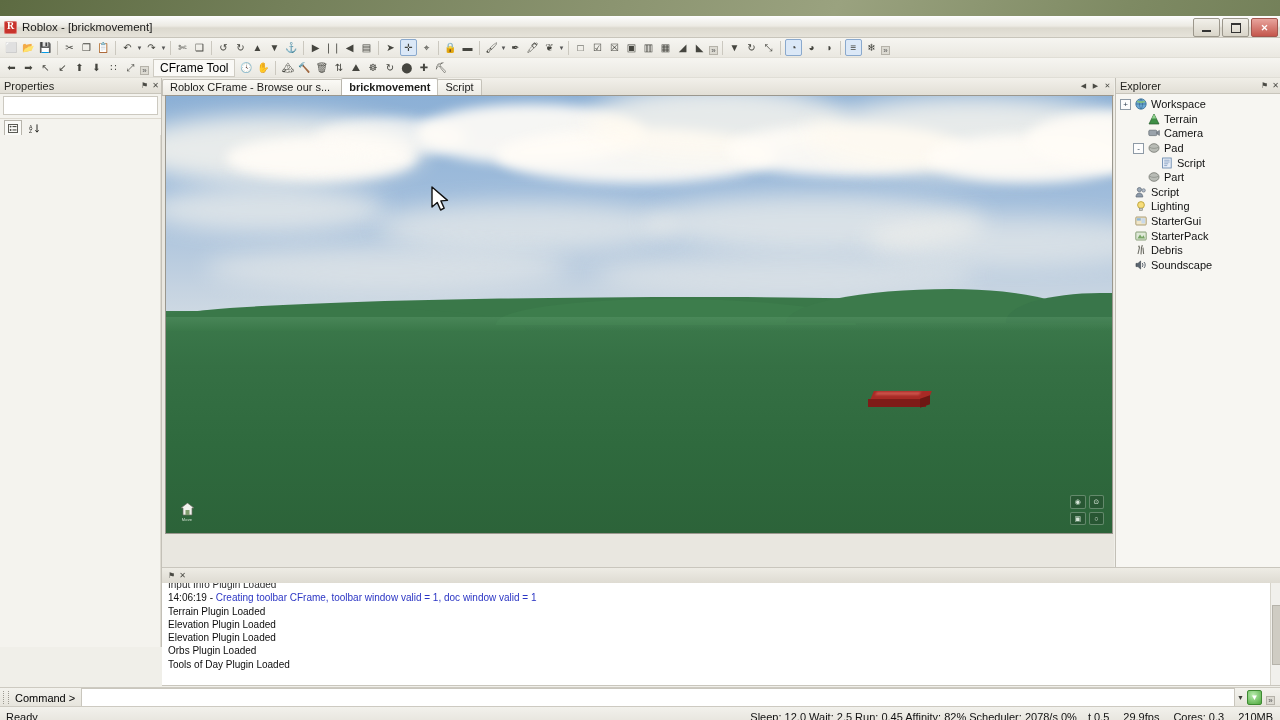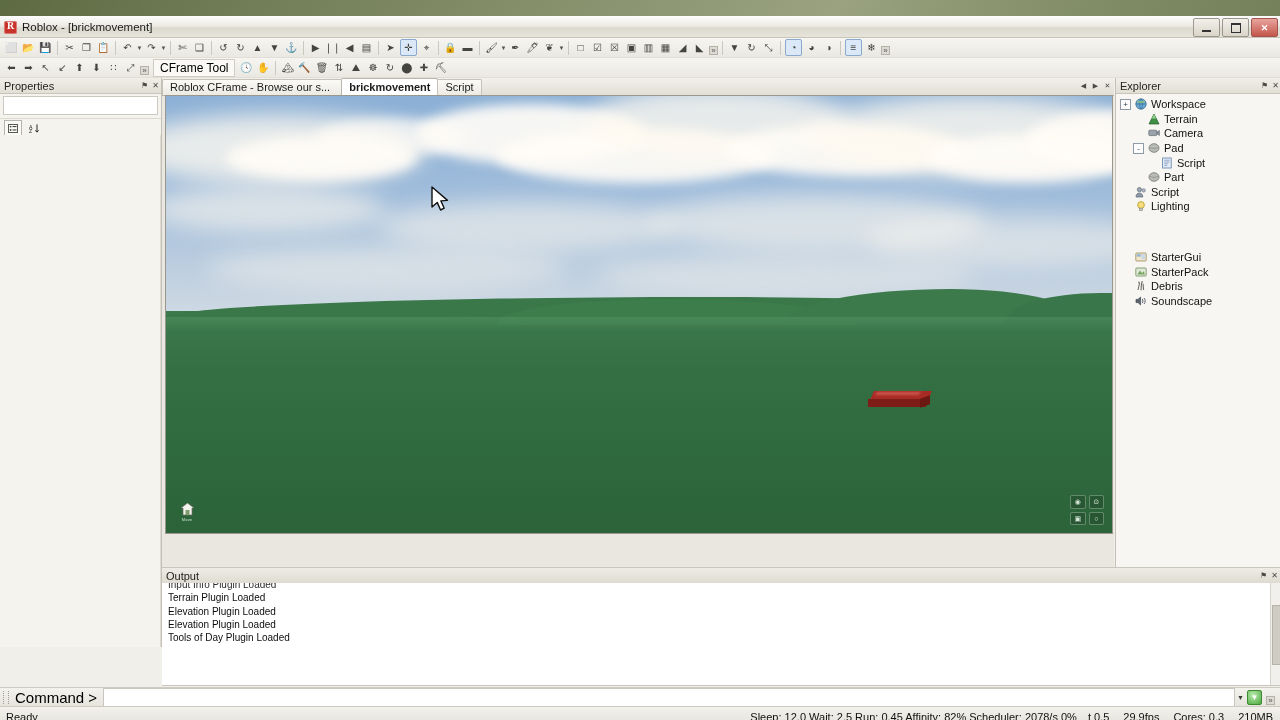--- a/index.html
+++ b/index.html
@@ -241,21 +241,21 @@
   }
   .out-thumb{position:absolute;left:1px;top:22px;width:7px;height:58px;background:#cfccc3;border:1px solid #b6b3aa;}
 
   
   .cmdbar{
     position:absolute;left:0;top:670px;width:1280px;height:19px;
     background:linear-gradient(to bottom,#f3f2ed,#e6e4dc);
     border-top:1px solid #cdcac1;display:flex;align-items:center;
   }
   .cmd-grip{width:4px;height:13px;margin-left:3px;border-left:1px dotted #9d9a92;border-right:1px dotted #9d9a92;}
-  .cmd-label{font-size:15px;padding:0 6px;white-space:nowrap;}
+  .cmd-label{font-size:11px;padding:0 6px;white-space:nowrap;}
   .cmd-input{
     flex:1;height:15px;background:#fff;border:1px solid #c9c6bd;margin-right:2px;
   }
   .cmd-right{display:flex;align-items:center;gap:3px;padding-right:4px;}
   .cmd-caret{font-size:7px;color:#3d3d38;}
   .cmd-green{
     width:13px;height:13px;background:radial-gradient(circle at 40% 32%,#b9ecae,#4da83d);
     border:1px solid #3e8a32;border-radius:2px;display:flex;align-items:center;justify-content:center;
     color:#fff;font-size:8px;line-height:1;
   }
@@ -580,21 +580,21 @@
             <div class="tnode" style="padding-left: 0px;">
               <span class="texp none"></span>
               <span class="ticon">
                 <svg width="12" height="12" viewBox="0 0 12 12">
                   <circle cx="6" cy="5" r="3.4" fill="#f7dd7a" stroke="#b49a2d" stroke-width="0.8"></circle>
                   <rect x="4.4" y="8.2" width="3.2" height="2.4" fill="#c9cbc4" stroke="#84867f" stroke-width="0.6"></rect>
                 </svg>
               </span>
               <span>Lighting</span>
             </div>
-            <div class="tnode" style="padding-left: 0px; margin-top: 36px;">
+            <div class="tnode" style="padding-left: 0px;">
               <span class="texp none"></span>
               <span class="ticon">
                 <svg width="12" height="12" viewBox="0 0 12 12">
                   <rect x="0.8" y="2" width="10.4" height="8" rx="0.8" fill="#f1e6c8" stroke="#9a8a5c" stroke-width="0.8"></rect>
                   <rect x="1.8" y="3.2" width="4" height="2.4" fill="#8fb7d8"></rect>
                   <rect x="6.4" y="3.2" width="3.8" height="5.2" fill="#c9d9ea"></rect>
                 </svg>
               </span>
               <span>StarterGui</span>
             </div>
@@ -629,29 +629,30 @@
               </span>
               <span>Soundscape</span>
             </div>
           </div>
       </div>
 
     </div>
 
     <div class="output">
       <div class="panel-head">
-        <span class="ph-title">Output</span>
         <span class="ph-btn">⚑</span>
         <span class="ph-btn">✕</span>
       </div>
       <div class="output-body" id="output-body">
           <div class="out-line" style="margin-top: -5px; color: rgb(43, 43, 43);">Input Info Plugin Loaded</div>
+          <div class="out-line blue"><span class="ts">14:06:19 - </span><span>Creating toolbar CFrame, toolbar window valid = 1, doc window valid = 1</span></div>
           <div class="out-line">Terrain Plugin Loaded</div>
           <div class="out-line">Elevation Plugin Loaded</div>
           <div class="out-line">Elevation Plugin Loaded</div>
+          <div class="out-line">Orbs Plugin Loaded</div>
           <div class="out-line">Tools of Day Plugin Loaded</div>
         </div>
       <div class="out-scroll">
         <div class="out-thumb"></div>
       </div>
     </div>
 
     <div class="cmdbar">
       <div class="cmd-grip"></div>
       <div class="cmd-label">Command &gt;</div>

